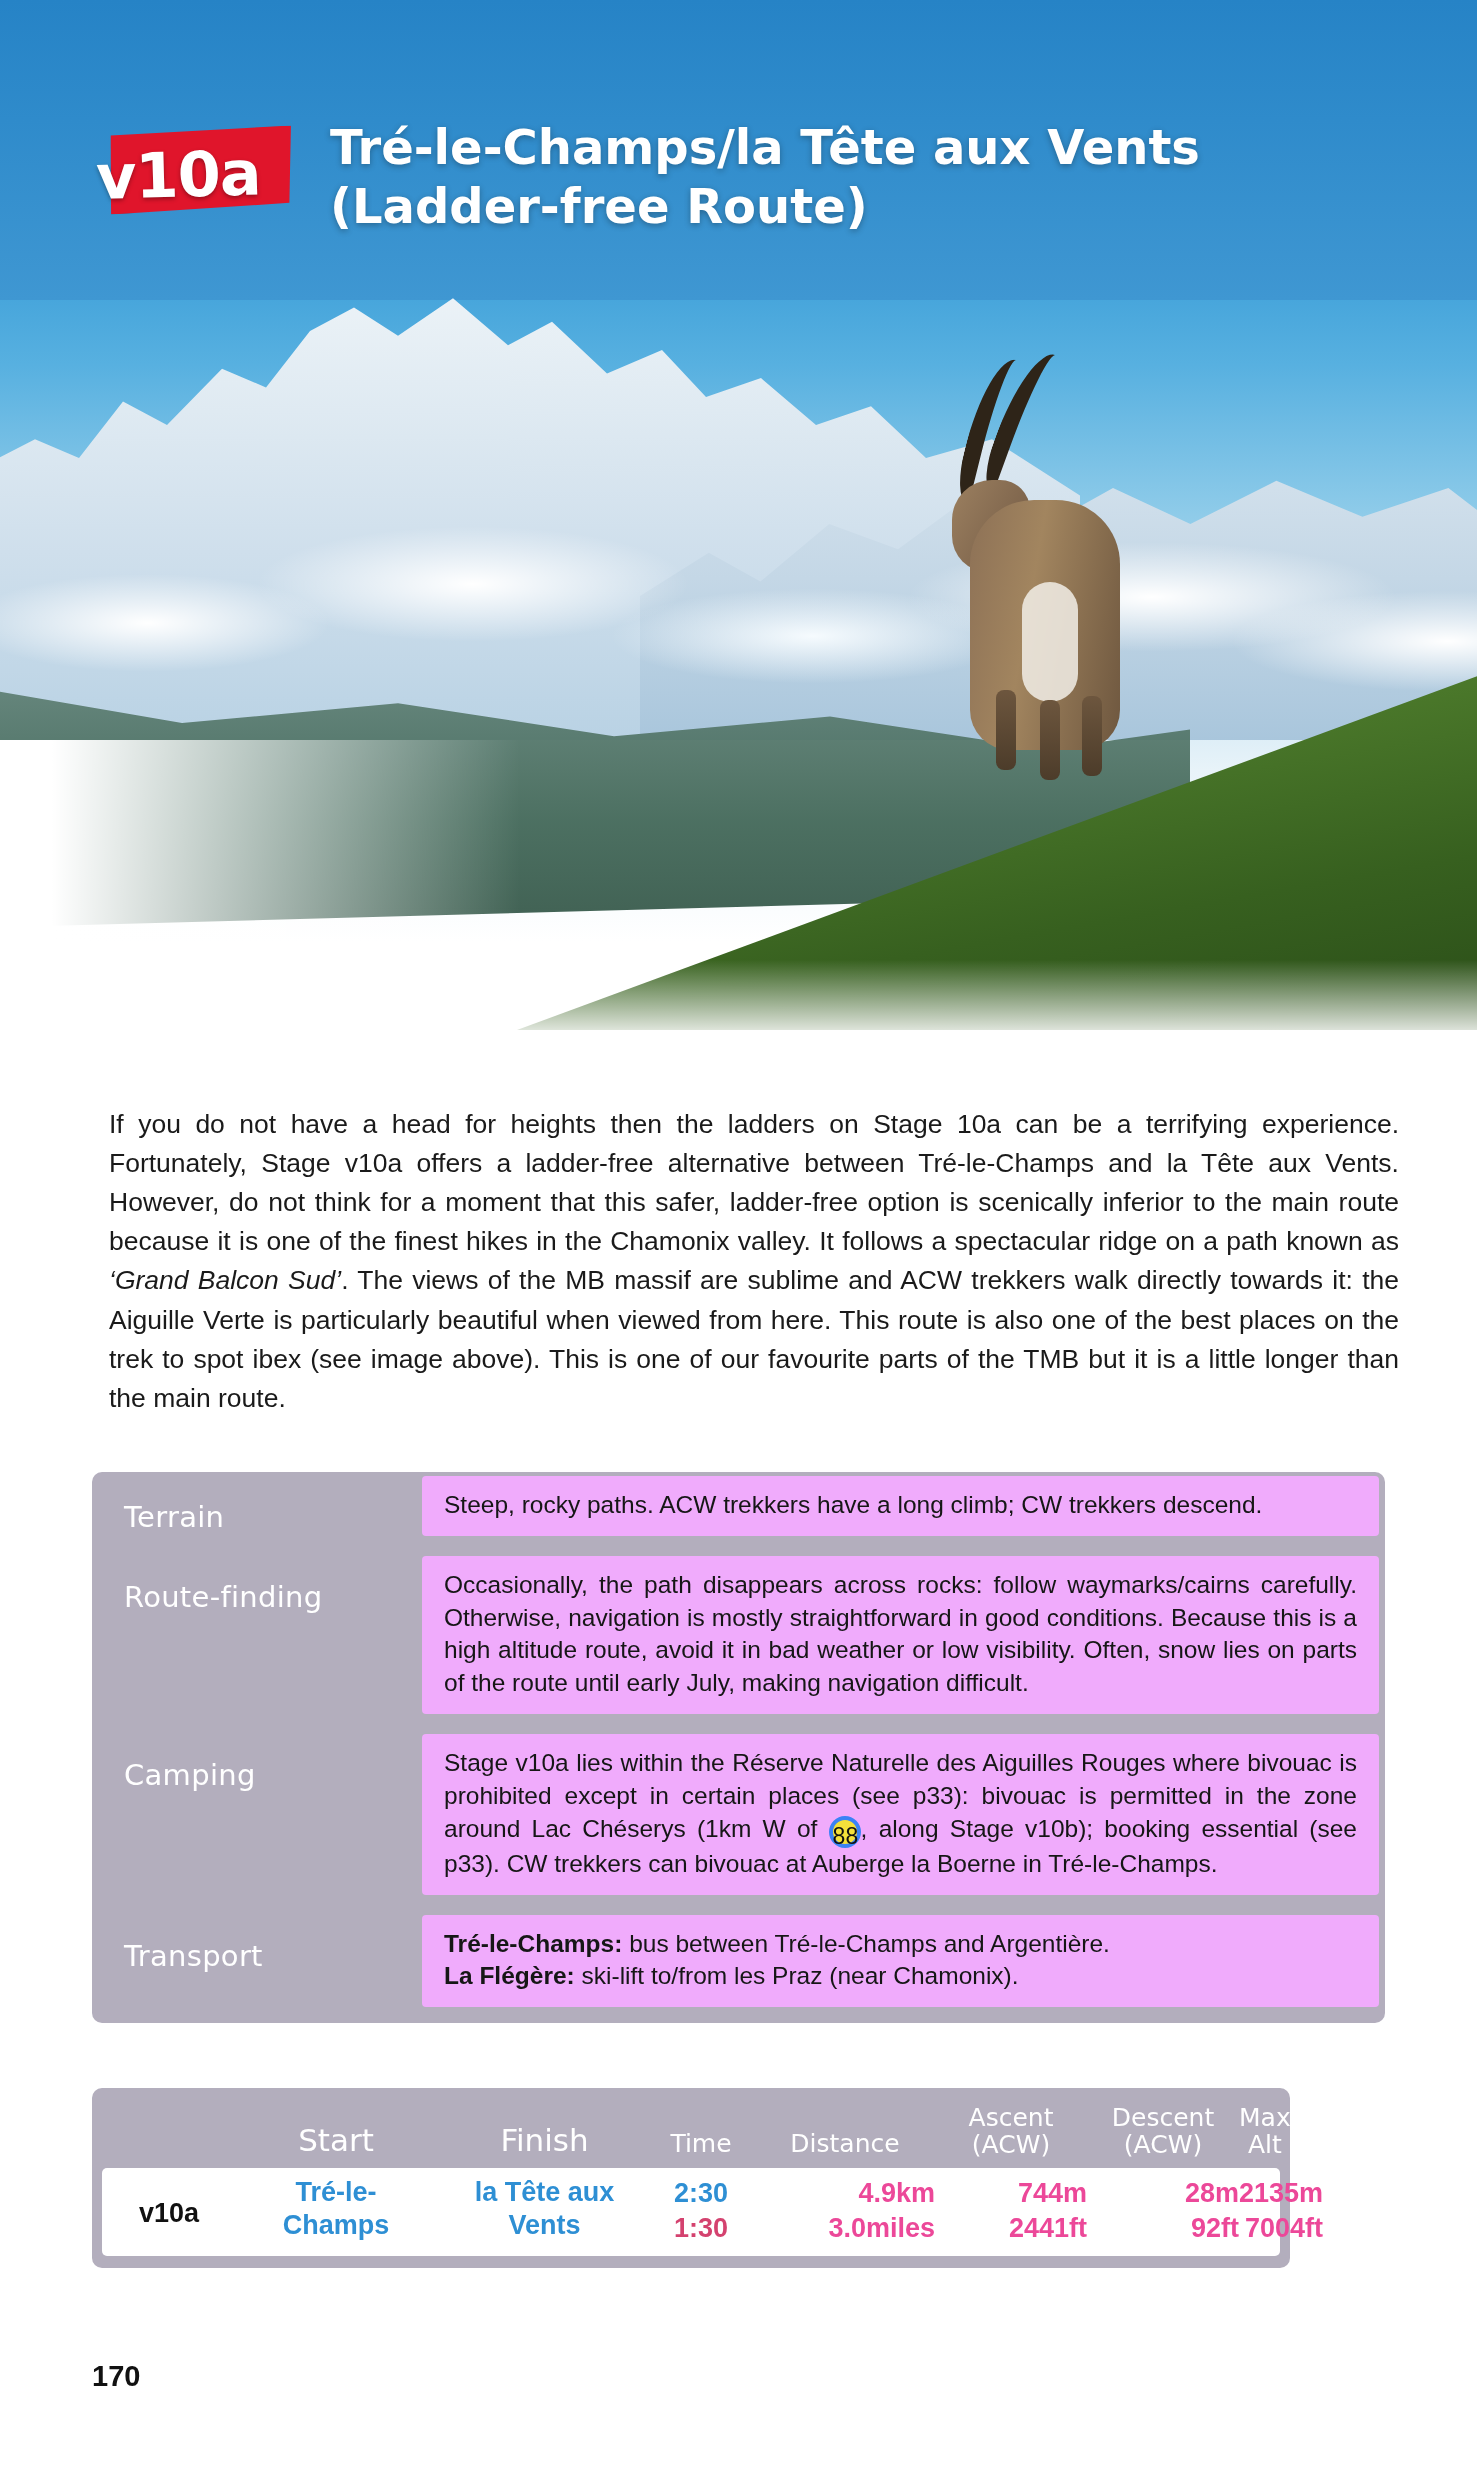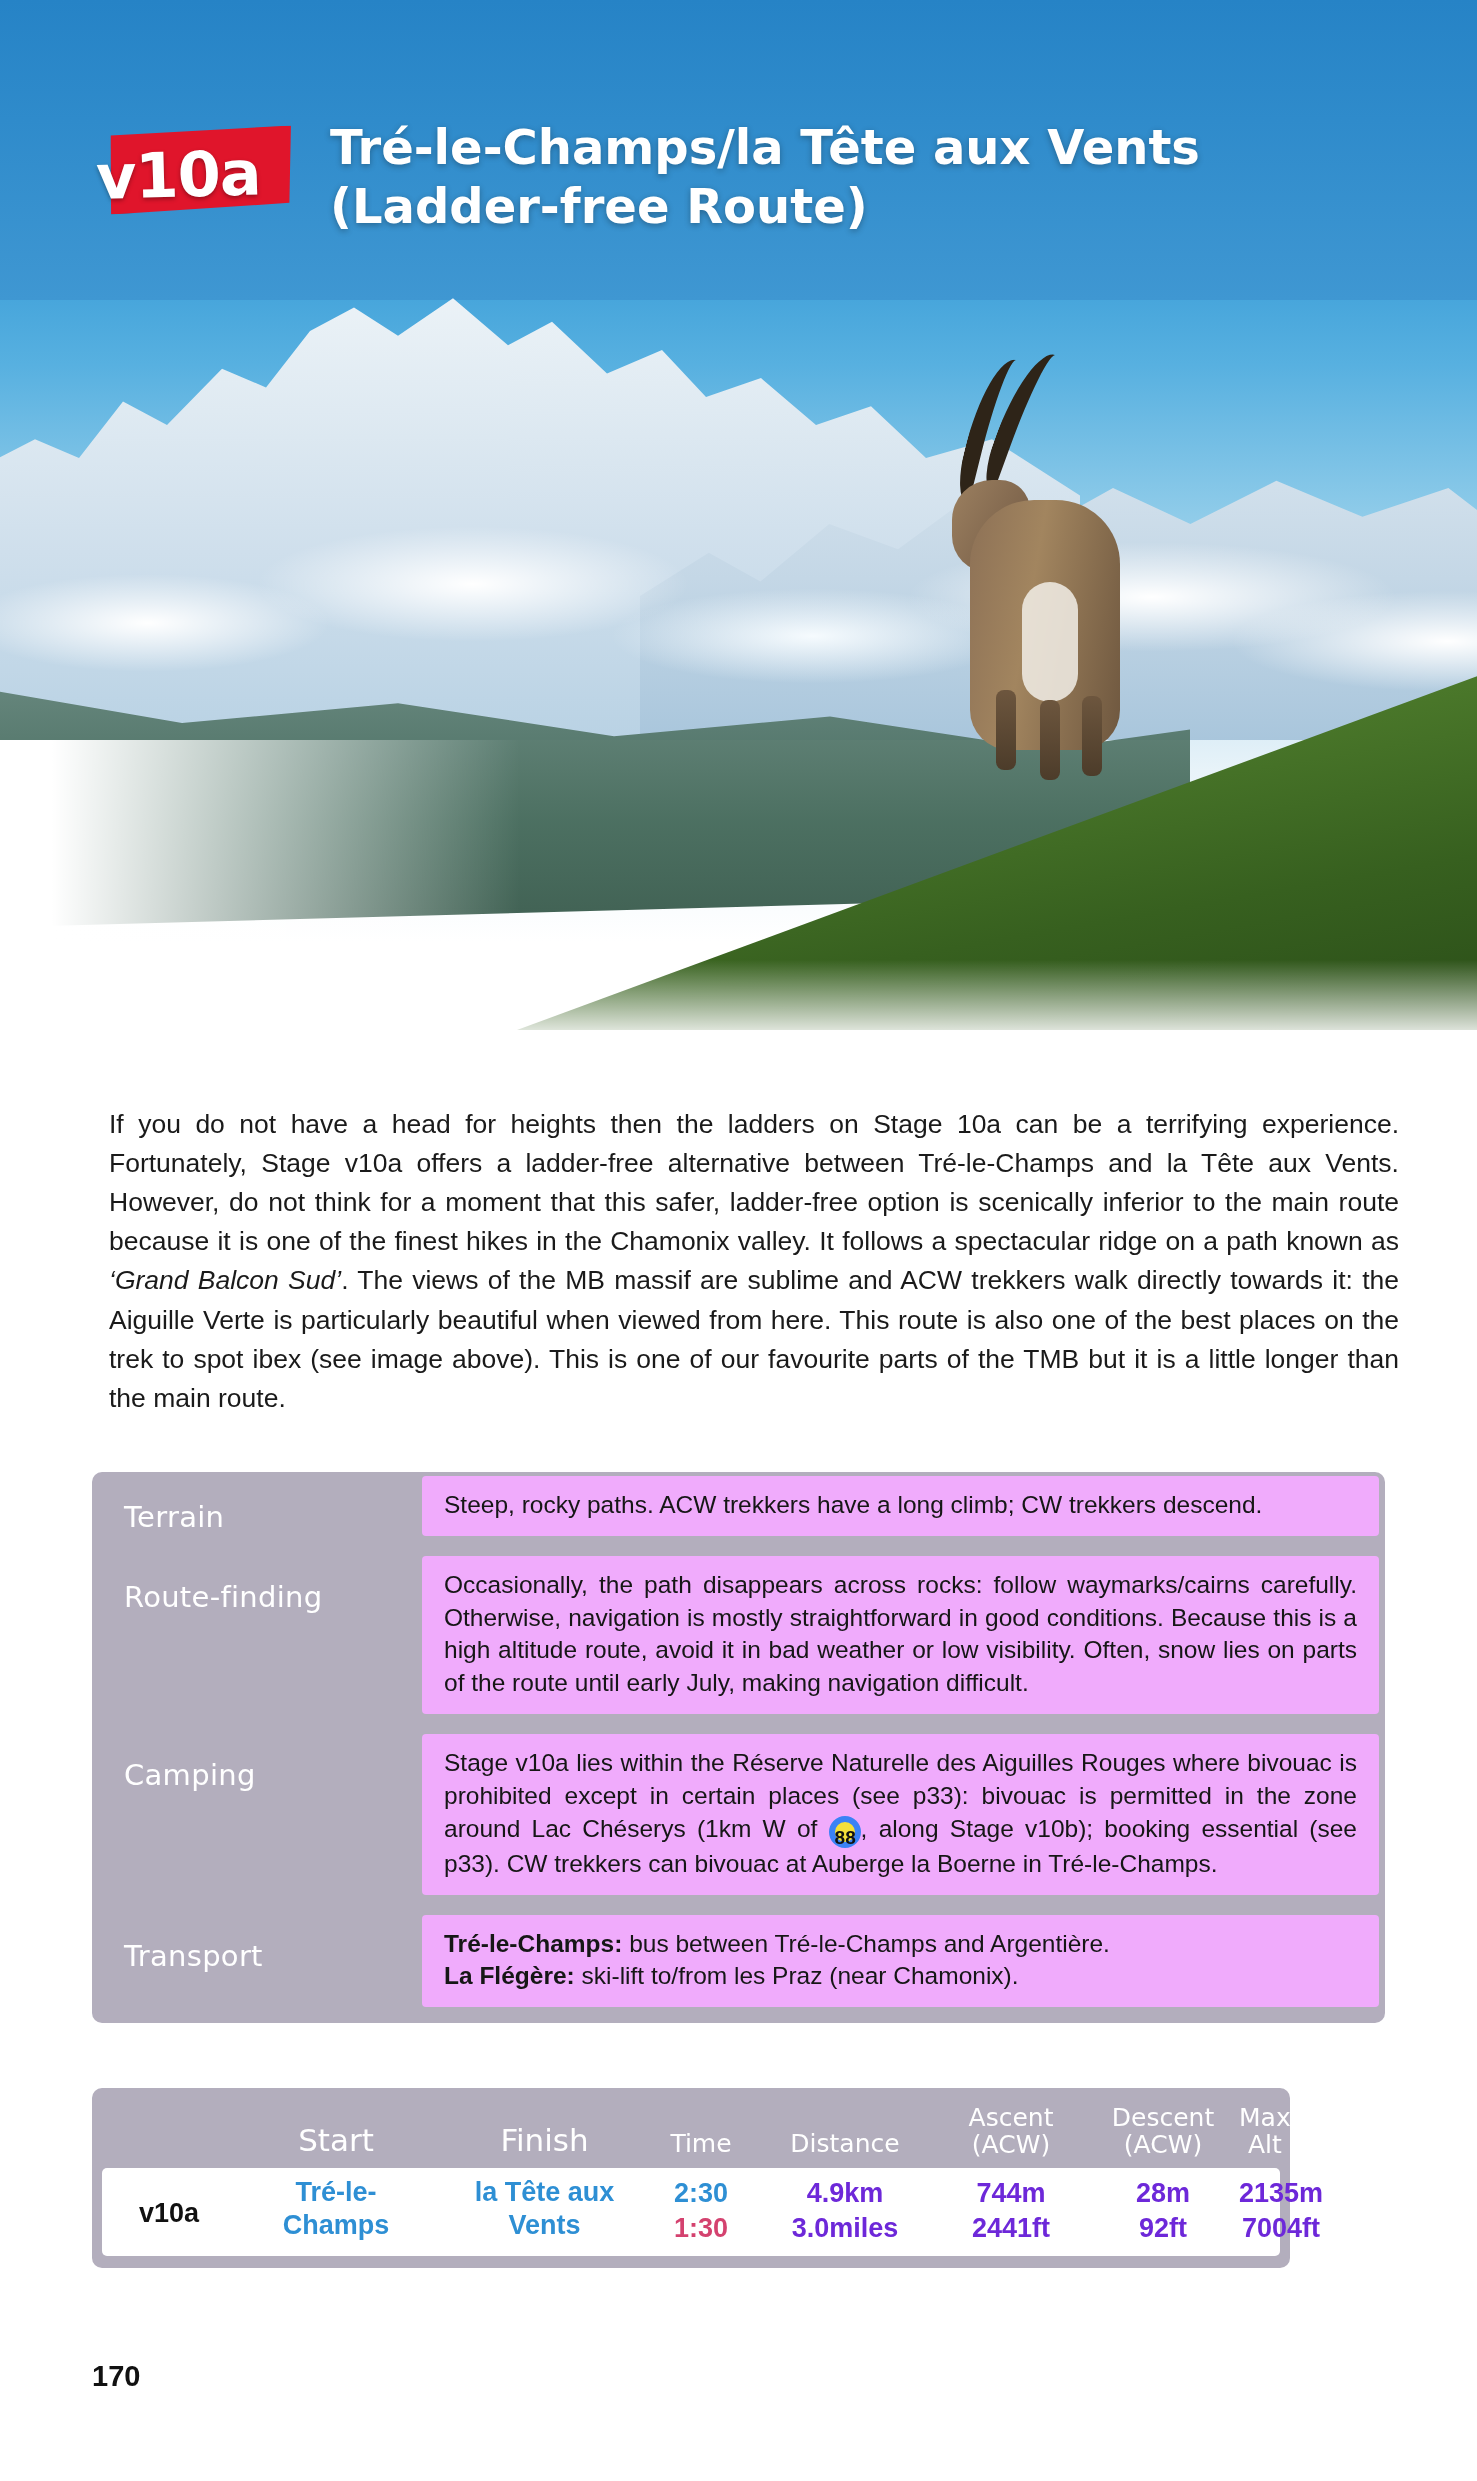--- a/index.html
+++ b/index.html
@@ -215,24 +215,24 @@
     color: #161616;
     text-align: justify;
   }
   .info-value b { font-weight: 700; }
   .pin {
     display: inline-block;
     width: 32px; height: 32px;
     line-height: 32px;
     border-radius: 50%;
     background: #f5e03a;
-    border: 6px solid #3b82f6;
+    border: 4px solid #3b82f6;
     color: #111;
-    font-size: 19px;
-    font-weight: 700;
+    font-size: 23px;
+    font-weight: 400;
     text-align: center;
     vertical-align: -7px;
     box-sizing: border-box;
   }
 
   
   .stats {
     position: absolute;
     left: 92px; top: 2088px;
     width: 1198px;
@@ -285,21 +285,21 @@
     padding-top: 22px;
   }
   .loc {
     font-size: 27px;
     font-weight: 700;
     color: #2e8fd4;
     line-height: 1.22;
   }
   .t-acw { font-size: 27px; font-weight: 700; color: #2e8fd4; line-height: 1.3; }
   .t-cw  { font-size: 27px; font-weight: 700; color: #d4426f; line-height: 1.3; }
-  .num   { font-size: 27px; font-weight: 700; color: #6d28d9; line-height: 1.3; }
+  .num   { font-size: 27px; font-weight: 700; color: #ec4899; line-height: 1.3; text-align: right; }
 
   
   .folio {
     position: absolute;
     left: 92px; top: 2360px;
     font-size: 29px;
     font-weight: 700;
     color: #111;
   }
 </style>

